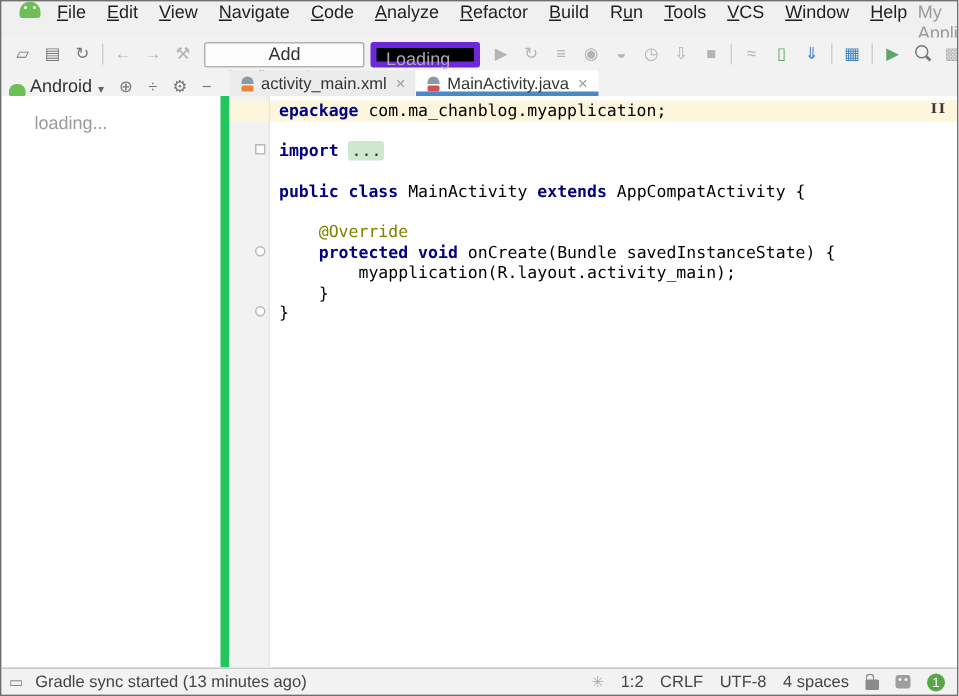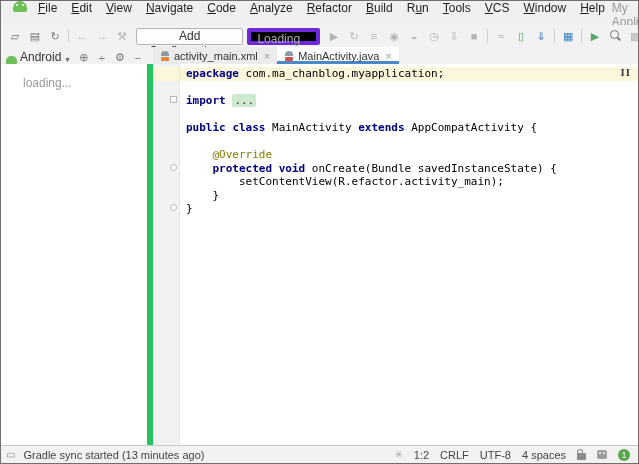--- a/index.html
+++ b/index.html
@@ -190,21 +190,21 @@
         </div>
       <div class="code" id="code">
           <div class="line hl"><span class="kw">epackage</span><span> com.ma_chanblog.myapplication;</span></div>
           <div class="line"></div>
           <div class="line"><span class="kw">import</span><span> </span><span class="foldspan">...</span></div>
           <div class="line"></div>
           <div class="line"><span class="kw">public</span><span> </span><span class="kw">class</span><span> MainActivity </span><span class="kw">extends</span><span> AppCompatActivity {</span></div>
           <div class="line"></div>
           <div class="line"><span>    </span><span class="ann">@Override</span></div>
           <div class="line"><span>    </span><span class="kw">protected</span><span> </span><span class="kw">void</span><span> onCreate(Bundle savedInstanceState) {</span></div>
-          <div class="line"><span>        setContentView(R.efactor.activity_main);</span></div>
+          <div class="line"><span>        myapplication(R.layout.activity_main);</span></div>
           <div class="line"><span>    }</span></div>
           <div class="line"><span>}</span></div>
         </div>
       <span class="pause-indicator">II</span>
     </div>
   </div>
 
   <div class="statusbar">
     <span class="sb-toggle">▭</span>
     <span>Gradle sync started (13 minutes ago)</span>

